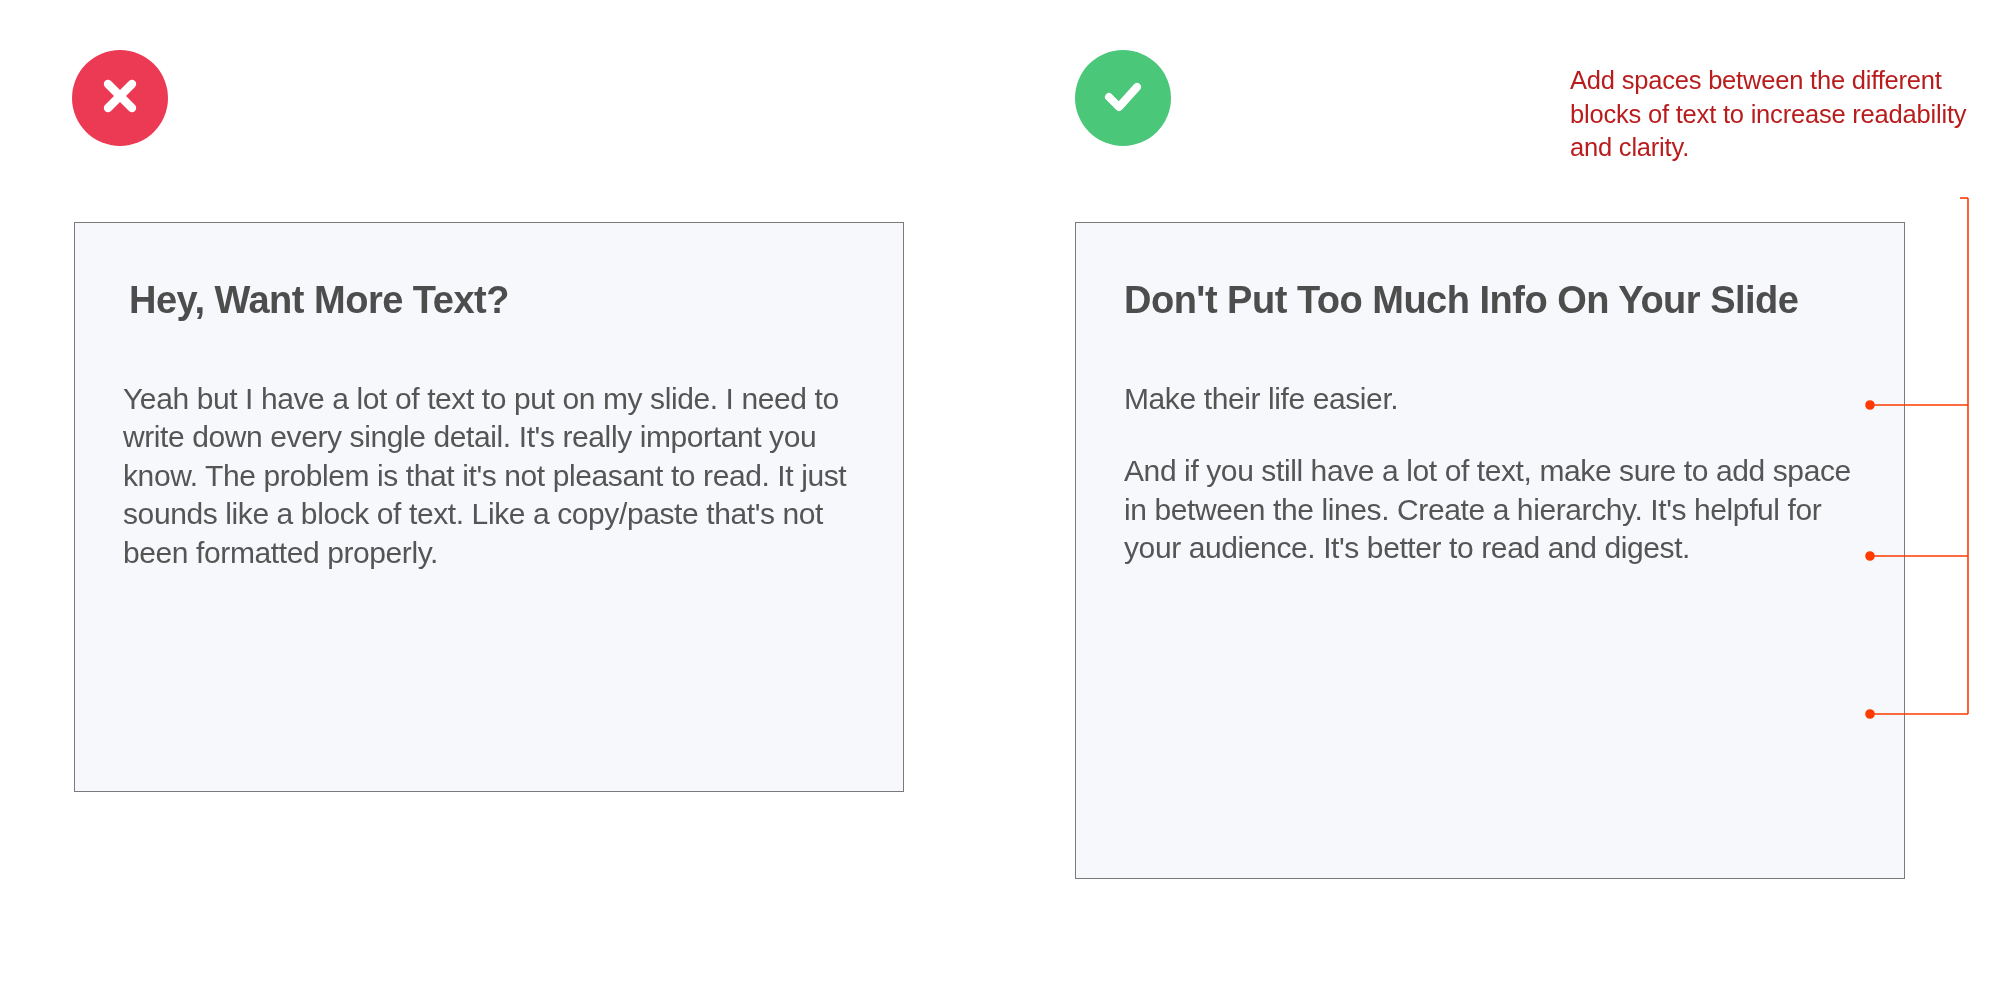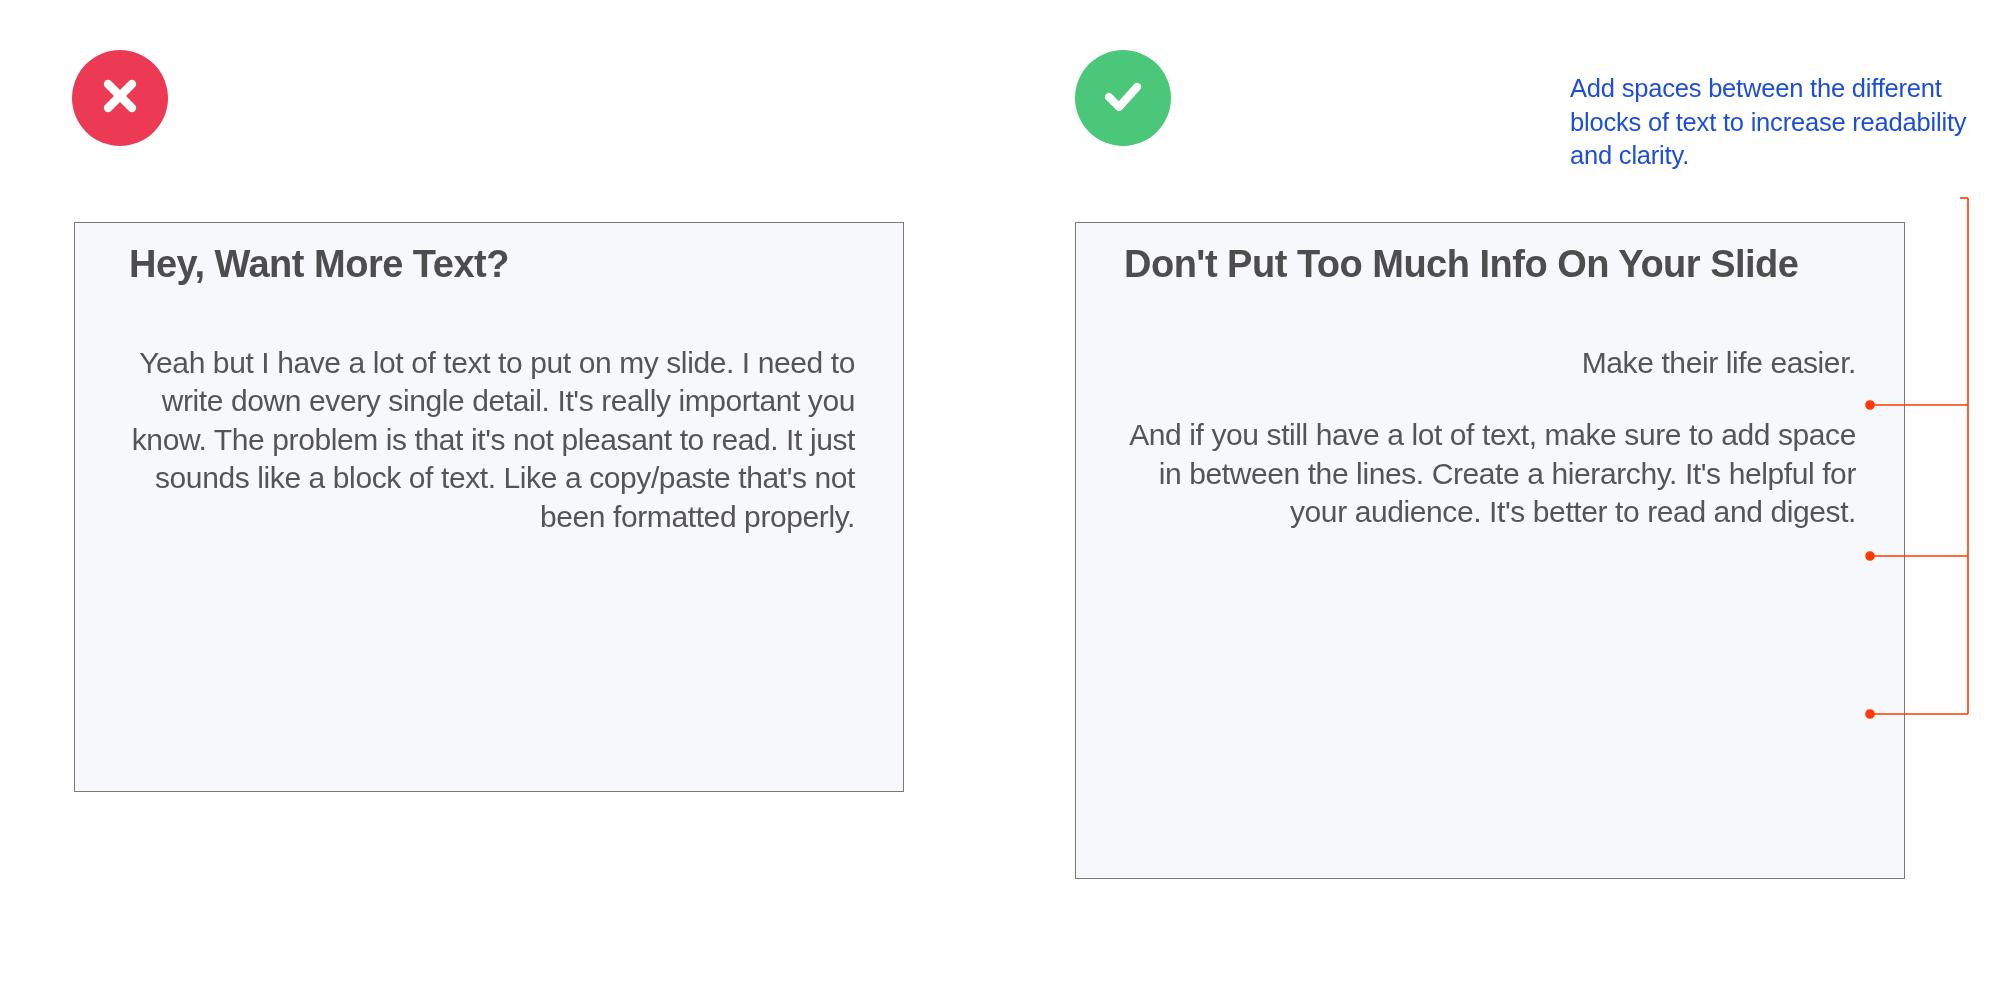--- a/index.html
+++ b/index.html
@@ -21,21 +21,21 @@
     justify-content: center;
   }
   .badge-wrong { background: #ec3a55; left: 72px; top: 50px; }
   .badge-right { background: #4ac778; left: 1075px; top: 50px; }
   .badge svg { width: 48px; height: 48px; }
 
   .card {
     position: absolute;
     border: 1px solid #7a7a7a;
     background: #f7f8fb;
-    padding: 20px 48px 40px 48px;
+    padding: 56px 48px 40px 48px;
   }
   .card-left {
     left: 74px;
     top: 222px;
     width: 830px;
     height: 570px;
   }
   .card-right {
     left: 1075px;
     top: 222px;
@@ -49,32 +49,31 @@
     margin-bottom: 58px;
     letter-spacing: -0.5px;
   }
   .card-left .card-heading { padding-left: 6px; }
   .card p {
     font-size: 30px;
     line-height: 1.28;
     color: #555555;
     margin-bottom: 34px;
     letter-spacing: -0.4px;
-    text-align: right;
   }
   .card p:last-child { margin-bottom: 0; }
 
   .annotation {
     position: absolute;
     left: 1570px;
-    top: 72px;
+    top: 64px;
     width: 400px;
     font-size: 25.5px;
     line-height: 1.32;
-    color: #1d4ed8;
+    color: #b91c1c;
     letter-spacing: -0.2px;
   }
   .callout {
     position: absolute;
     pointer-events: none;
     overflow: visible;
   }
 </style>
 </head>
 <body>

